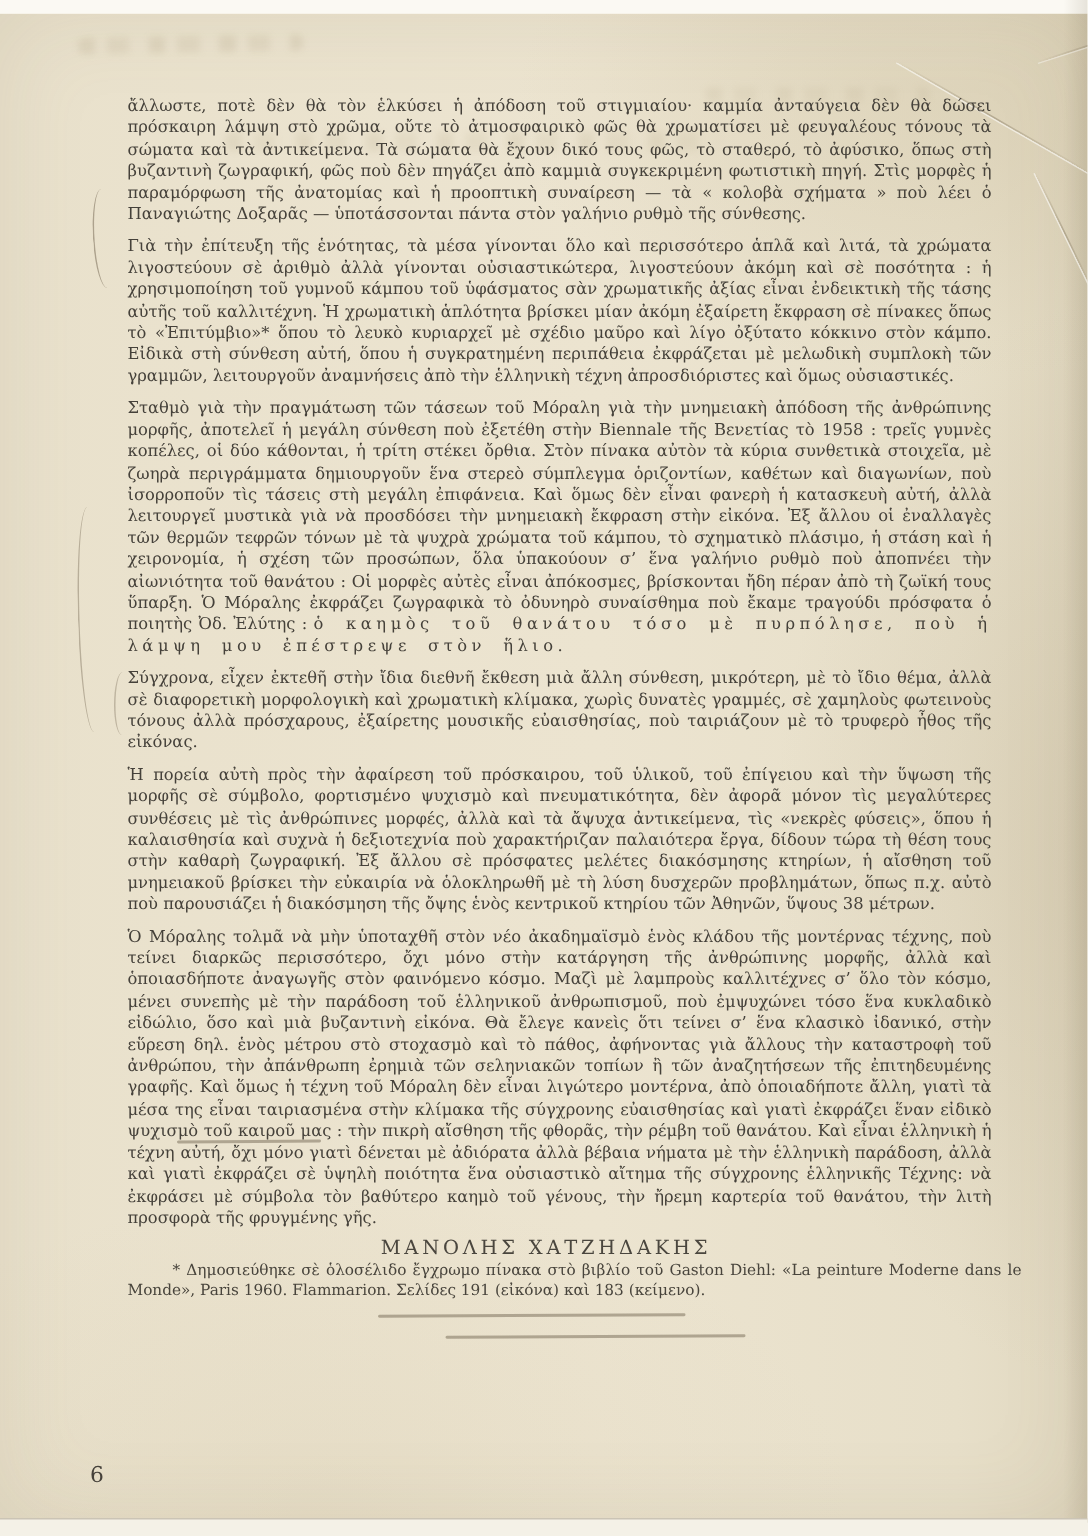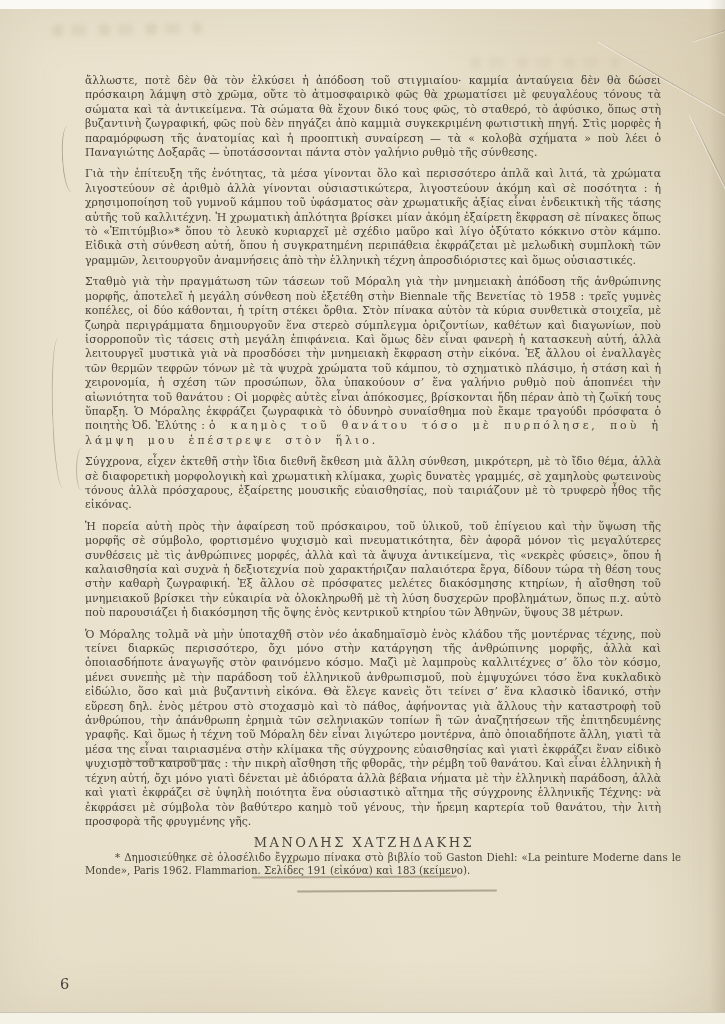--- a/index.html
+++ b/index.html
@@ -80,21 +80,21 @@
     background: rgba(116,104,84,0.5);
     border-radius: 2px;
     pointer-events: none;
   }
   .pencil-line.u1 { left: 118px; top: 760px; width: 96px;  transform: rotate(-0.4deg); }
   .pencil-line.u2 { left: 252px; top: 876px; width: 205px; transform: rotate(-0.3deg); }
   .pencil-line.u3 { left: 297px; top: 890px; width: 200px; transform: rotate(-0.3deg); }
   
   .text-block {
     position: absolute;
-    left: 85px; top: 74px; width: 576px;
+    left: 85px; top: 64px; width: 576px;
     color: #45413a;
     font-size: 10.9px;
     line-height: 14.4px;
     text-align: justify;
   }
   .text-block p { margin: 0 0 7px 0; }
   .quote-spaced { letter-spacing: 3px; word-spacing: 5px; margin-top: 48px; }
   .signature {
     margin: 4px 18px 0 0;
     text-align: center;
@@ -148,17 +148,17 @@
     <p>Γιὰ τὴν ἐπίτευξη τῆς ἑνότητας, τὰ μέσα γίνονται ὅλο καὶ περισσότερο ἁπλᾶ καὶ λιτά, τὰ χρώματα λιγοστεύουν σὲ ἀριθμὸ ἀλλὰ γίνονται οὐσιαστικώτερα, λιγοστεύουν ἀκόμη καὶ σὲ ποσότητα : ἡ χρησιμοποίηση τοῦ γυμνοῦ κάμπου τοῦ ὑφάσματος σὰν χρωματικῆς ἀξίας εἶναι ἐνδεικτικὴ τῆς τάσης αὐτῆς τοῦ καλλιτέχνη. Ἡ χρωματικὴ ἁπλότητα βρίσκει μίαν ἀκόμη ἐξαίρετη ἔκφραση σὲ πίνακες ὅπως τὸ «Ἐπιτύμβιο»* ὅπου τὸ λευκὸ κυριαρχεῖ μὲ σχέδιο μαῦρο καὶ λίγο ὀξύτατο κόκκινο στὸν κάμπο. Εἰδικὰ στὴ σύνθεση αὐτή, ὅπου ἡ συγκρατημένη περιπάθεια ἐκφράζεται μὲ μελωδικὴ συμπλοκὴ τῶν γραμμῶν, λειτουργοῦν ἀναμνήσεις ἀπὸ τὴν ἑλληνικὴ τέχνη ἀπροσδιόριστες καὶ ὅμως οὐσιαστικές.</p>
     <p>
       <span>Σταθμὸ γιὰ τὴν πραγμάτωση τῶν τάσεων τοῦ Μόραλη γιὰ τὴν μνημειακὴ ἀπόδοση τῆς ἀνθρώπινης μορφῆς, ἀποτελεῖ ἡ μεγάλη σύνθεση ποὺ ἐξετέθη στὴν Biennale τῆς Βενετίας τὸ 1958 : τρεῖς γυμνὲς κοπέλες, οἱ δύο κάθονται, ἡ τρίτη στέκει ὄρθια. Στὸν πίνακα αὐτὸν τὰ κύρια συνθετικὰ στοιχεῖα, μὲ ζωηρὰ περιγράμματα δημιουργοῦν ἕνα στερεὸ σύμπλεγμα ὁριζοντίων, καθέτων καὶ διαγωνίων, ποὺ ἰσορροποῦν τὶς τάσεις στὴ μεγάλη ἐπιφάνεια. Καὶ ὅμως δὲν εἶναι φανερὴ ἡ κατασκευὴ αὐτή, ἀλλὰ λειτουργεῖ μυστικὰ γιὰ νὰ προσδόσει τὴν μνημειακὴ ἔκφραση στὴν εἰκόνα. Ἐξ ἄλλου οἱ ἐναλλαγὲς τῶν θερμῶν τεφρῶν τόνων μὲ τὰ ψυχρὰ χρώματα τοῦ κάμπου, τὸ σχηματικὸ πλάσιμο, ἡ στάση καὶ ἡ χειρονομία, ἡ σχέση τῶν προσώπων, ὅλα ὑπακούουν σ’ ἕνα γαλήνιο ρυθμὸ ποὺ ἀποπνέει τὴν αἰωνιότητα τοῦ θανάτου : Οἱ μορφὲς αὐτὲς εἶναι ἀπόκοσμες, βρίσκονται ἤδη πέραν ἀπὸ τὴ ζωϊκή τους ὕπαρξη. Ὁ Μόραλης ἐκφράζει ζωγραφικὰ τὸ ὀδυνηρὸ συναίσθημα ποὺ ἔκαμε τραγούδι πρόσφατα ὁ ποιητὴς Ὀδ. Ἐλύτης : </span><span class="quote-spaced">ὁ καημὸς τοῦ θανάτου τόσο μὲ πυρπόλησε, ποὺ ἡ λάμψη μου ἐπέστρεψε στὸν ἥλιο.</span>
     </p>
     <p>Σύγχρονα, εἶχεν ἐκτεθῆ στὴν ἴδια διεθνῆ ἔκθεση μιὰ ἄλλη σύνθεση, μικρότερη, μὲ τὸ ἴδιο θέμα, ἀλλὰ σὲ διαφορετικὴ μορφολογικὴ καὶ χρωματικὴ κλίμακα, χωρὶς δυνατὲς γραμμές, σὲ χαμηλοὺς φωτεινοὺς τόνους ἀλλὰ πρόσχαρους, ἐξαίρετης μουσικῆς εὐαισθησίας, ποὺ ταιριάζουν μὲ τὸ τρυφερὸ ἦθος τῆς εἰκόνας.</p>
     <p>Ἡ πορεία αὐτὴ πρὸς τὴν ἀφαίρεση τοῦ πρόσκαιρου, τοῦ ὑλικοῦ, τοῦ ἐπίγειου καὶ τὴν ὕψωση τῆς μορφῆς σὲ σύμβολο, φορτισμένο ψυχισμὸ καὶ πνευματικότητα, δὲν ἀφορᾶ μόνον τὶς μεγαλύτερες συνθέσεις μὲ τὶς ἀνθρώπινες μορφές, ἀλλὰ καὶ τὰ ἄψυχα ἀντικείμενα, τὶς «νεκρὲς φύσεις», ὅπου ἡ καλαισθησία καὶ συχνὰ ἡ δεξιοτεχνία ποὺ χαρακτήριζαν παλαιότερα ἔργα, δίδουν τώρα τὴ θέση τους στὴν καθαρὴ ζωγραφική. Ἐξ ἄλλου σὲ πρόσφατες μελέτες διακόσμησης κτηρίων, ἡ αἴσθηση τοῦ μνημειακοῦ βρίσκει τὴν εὐκαιρία νὰ ὁλοκληρωθῆ μὲ τὴ λύση δυσχερῶν προβλημάτων, ὅπως π.χ. αὐτὸ ποὺ παρουσιάζει ἡ διακόσμηση τῆς ὄψης ἑνὸς κεντρικοῦ κτηρίου τῶν Ἀθηνῶν, ὕψους 38 μέτρων.</p>
     <p>Ὁ Μόραλης τολμᾶ νὰ μὴν ὑποταχθῆ στὸν νέο ἀκαδημαϊσμὸ ἑνὸς κλάδου τῆς μοντέρνας τέχνης, ποὺ τείνει διαρκῶς περισσότερο, ὄχι μόνο στὴν κατάργηση τῆς ἀνθρώπινης μορφῆς, ἀλλὰ καὶ ὁποιασδήποτε ἀναγωγῆς στὸν φαινόμενο κόσμο. Μαζὶ μὲ λαμπροὺς καλλιτέχνες σ’ ὅλο τὸν κόσμο, μένει συνεπὴς μὲ τὴν παράδοση τοῦ ἑλληνικοῦ ἀνθρωπισμοῦ, ποὺ ἐμψυχώνει τόσο ἕνα κυκλαδικὸ εἰδώλιο, ὅσο καὶ μιὰ βυζαντινὴ εἰκόνα. Θὰ ἔλεγε κανεὶς ὅτι τείνει σ’ ἕνα κλασικὸ ἰδανικό, στὴν εὕρεση δηλ. ἑνὸς μέτρου στὸ στοχασμὸ καὶ τὸ πάθος, ἀφήνοντας γιὰ ἄλλους τὴν καταστροφὴ τοῦ ἀνθρώπου, τὴν ἀπάνθρωπη ἐρημιὰ τῶν σεληνιακῶν τοπίων ἢ τῶν ἀναζητήσεων τῆς ἐπιτηδευμένης γραφῆς. Καὶ ὅμως ἡ τέχνη τοῦ Μόραλη δὲν εἶναι λιγώτερο μοντέρνα, ἀπὸ ὁποιαδήποτε ἄλλη, γιατὶ τὰ μέσα της εἶναι ταιριασμένα στὴν κλίμακα τῆς σύγχρονης εὐαισθησίας καὶ γιατὶ ἐκφράζει ἕναν εἰδικὸ ψυχισμὸ τοῦ καιροῦ μας : τὴν πικρὴ αἴσθηση τῆς φθορᾶς, τὴν ρέμβη τοῦ θανάτου. Καὶ εἶναι ἑλληνικὴ ἡ τέχνη αὐτή, ὄχι μόνο γιατὶ δένεται μὲ ἀδιόρατα ἀλλὰ βέβαια νήματα μὲ τὴν ἑλληνικὴ παράδοση, ἀλλὰ καὶ γιατὶ ἐκφράζει σὲ ὑψηλὴ ποιότητα ἕνα οὐσιαστικὸ αἴτημα τῆς σύγχρονης ἑλληνικῆς Τέχνης: νὰ ἐκφράσει μὲ σύμβολα τὸν βαθύτερο καημὸ τοῦ γένους, τὴν ἤρεμη καρτερία τοῦ θανάτου, τὴν λιτὴ προσφορὰ τῆς φρυγμένης γῆς.</p>
 
     <div class="signature">ΜΑΝΟΛΗΣ ΧΑΤΖΗΔΑΚΗΣ</div>
 
-    <p class="footnote">* Δημοσιεύθηκε σὲ ὁλοσέλιδο ἔγχρωμο πίνακα στὸ βιβλίο τοῦ Gaston Diehl: «La peinture Moderne dans le Monde», Paris 1962. Flammarion. Σελίδες 191 (εἰκόνα) καὶ 183 (κείμενο).</p>
+    <p class="footnote">* Δημοσιεύθηκε σὲ ὁλοσέλιδο ἔγχρωμο πίνακα στὸ βιβλίο τοῦ Gaston Diehl: «La peinture Moderne dans le Monde», Paris 1960. Flammarion. Σελίδες 191 (εἰκόνα) καὶ 183 (κείμενο).</p>
   </div>
 
   <div class="page-number">6</div>
 </div>
 
 </body></html>

